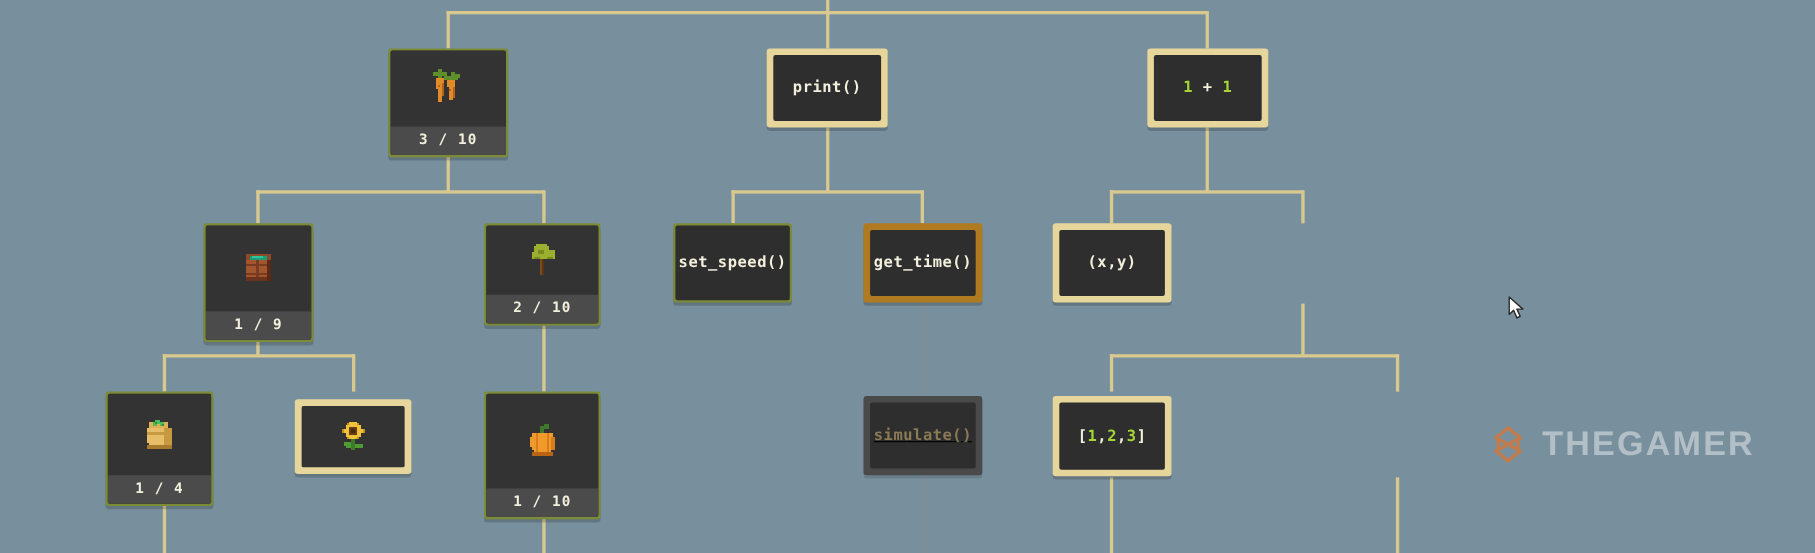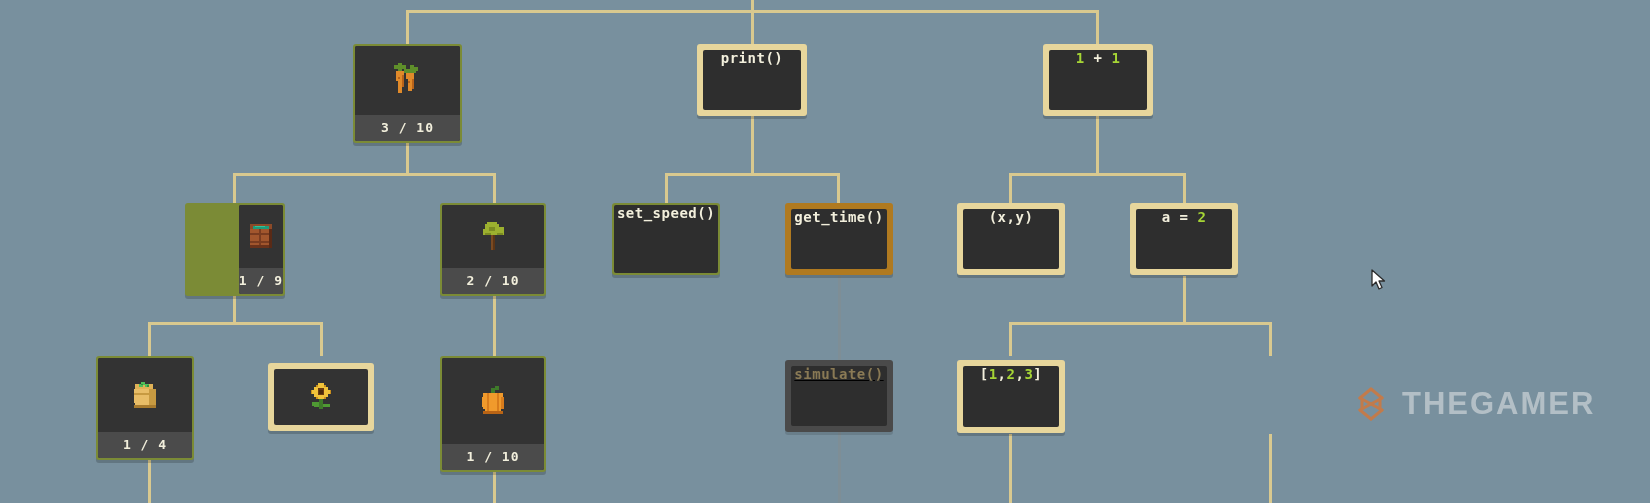--- a/index.html
+++ b/index.html
@@ -34,21 +34,21 @@
     overflow:hidden;
   }
   
   .fr-gold   { background:#e7d69c; padding:6px; }
   .fr-green  { background:#7b8b36; padding:2px; }
   .fr-orange { background:#b07a20; padding:6px; }
   .fr-locked { background:#4a4a4a; padding:6px; box-shadow:0 3px 0 rgba(0,0,0,.12);text-decoration:underline; }
 
   
   .codewrap{
-    flex:1; display:flex; align-items:flex-start; justify-content:center;
+    flex:1; display:flex; align-items:center; justify-content:center;
   }
   .code{
     font-size:14px; letter-spacing:.5px; font-weight:bold;
     color:#f2efdc; white-space:pre;
   }
   .tok-num{ color:#a6d535; }
   .tok-kw { color:#e0a33a; }
   .code.locked{ color:#8a7a55; }
 
   
@@ -172,21 +172,21 @@
   </div>
 
   <div class="node fr-gold" style="left:1043px; top:44px; width:110px; height:72px;">
     <div class="inner">
       <div class="codewrap">
         <span class="code"><span class="tok-num">1</span> + <span class="tok-num">1</span></span>
       </div>
     </div>
   </div>
 
-  <div class="node fr-green" style="left:185px; top:203px; width:100px; height:93px;align-items:flex-end;">
+  <div class="node fr-green" style="left:185px; top:203px; width:100px; height:108px;">
     <div class="inner">
       <div class="iconbox">
         <svg class="ico" width="42" height="42" viewBox="0 0 22 22" shape-rendering="crispEdges">
           <g fill="#8c4a28">
               <rect x="5" y="4" width="12" height="3"></rect>
             </g>
           <g fill="#1f9b7a">
               <rect x="7" y="5" width="8" height="2"></rect>
             </g>
           <g fill="#2fc39a">
@@ -256,27 +256,20 @@
   </div>
 
   <div class="node fr-gold" style="left:957px; top:203px; width:108px; height:72px;">
     <div class="inner">
       <div class="codewrap">
         <span class="code">(x,y)</span>
       </div>
     </div>
   </div>
 
-  <div class="node fr-gold" style="left:1130px; top:203px; width:108px; height:72px;">
-    <div class="inner">
-      <div class="codewrap">
-        <span class="code">a = <span class="tok-num">2</span></span>
-      </div>
-    </div>
-  </div>
 
   <div class="node fr-green" style="left:96px; top:356px; width:98px; height:104px;">
     <div class="inner">
       <div class="iconbox">
         <svg class="ico" width="42" height="42" viewBox="0 0 22 22" shape-rendering="crispEdges">
           <g fill="#e0b257">
               <rect x="6" y="5" width="9" height="3"></rect>
             </g>
           <g fill="#4fbe5a">
               <rect x="8" y="5" width="2" height="2"></rect>

